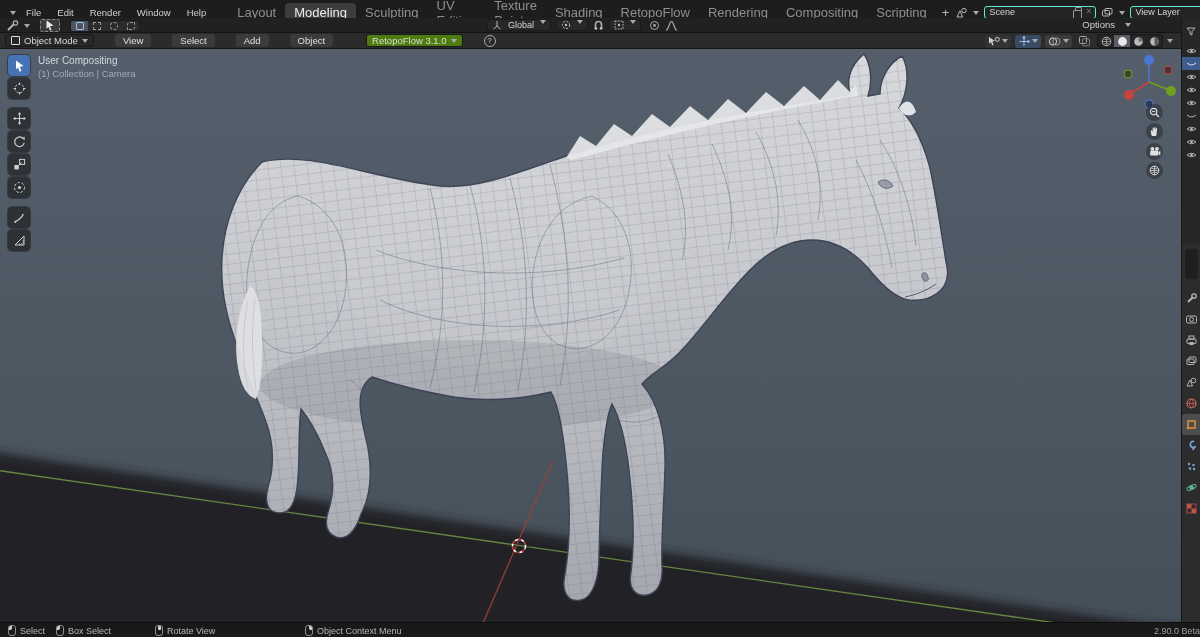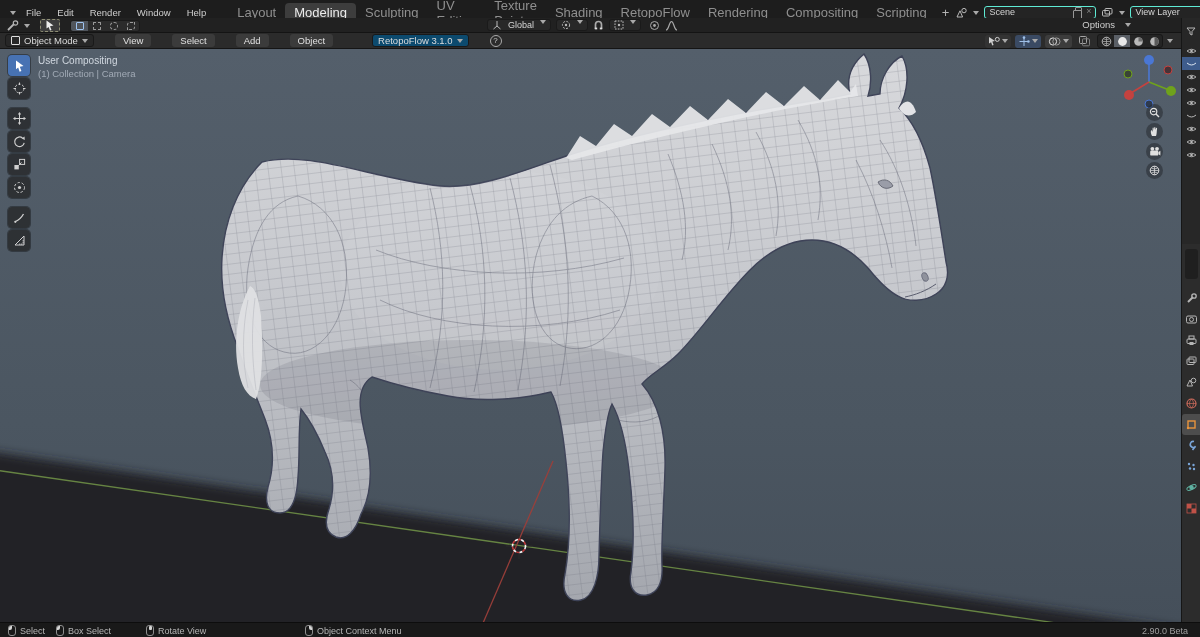--- a/index.html
+++ b/index.html
@@ -56,21 +56,21 @@
   .ptab{width:19px;height:21px;display:flex;align-items:center;justify-content:center}
   .ptab.active{background:#4d4d4d;border-radius:3px 0 0 3px}
   
   #status{position:absolute;left:0;top:622px;width:1200px;height:15px;background:#191919;border-top:1px solid #0d0d0d;font-size:9px;color:#b5b5b5}
   .sgrp{position:absolute;top:0;height:15px;display:flex;align-items:center;gap:4px}
   .mouse{width:8px;height:11px;border:1px solid #8e8e8e;border-radius:3px;position:relative;display:inline-block}
   .mouse::before{content:"";position:absolute;background:#d6d6d6;width:3px;height:4px;top:0}
   .mouse.l::before{left:0;border-radius:2px 0 2px 0}
   .mouse.m::before{left:2px;width:2.5px;border-radius:1px}
   .mouse.r::before{right:0;border-radius:0 2px 0 2px}
-  .ver{position:absolute;right:12px;top:0;height:15px;display:flex;align-items:center;color:#9f9f9f}
+  .ver{position:absolute;right:0;top:0;height:15px;display:flex;align-items:center;color:#9f9f9f}
 </style>
 </head>
 <body>
 
 <div id="topbar">
   <svg width="15" height="12" viewBox="0 0 15 12">
     <ellipse cx="9" cy="6.5" rx="5.2" ry="4.4" fill="#e87d0d"></ellipse>
     <ellipse cx="9.8" cy="5.8" rx="2.6" ry="2.2" fill="#fff"></ellipse>
     <path d="M1 9 L6 4.5 L8 7 Z" fill="#2d6ca8"></path>
   </svg>
@@ -189,21 +189,21 @@
   <div style="position:absolute;left:5px;top:1px;display:flex;align-items:center;gap:21px">
     <span class="r3chip">
       <span style="width:9px;height:9px;border:1.5px solid #dcdcdc;border-radius:1px"></span>
       <span>Object Mode</span>
       <span class="chev"></span>
     </span>
     <span class="hmenu">View</span>
     <span class="hmenu">Select</span>
     <span class="hmenu">Add</span>
     <span class="hmenu">Object</span>
-    <span class="r3chip" style="background:#0c4a6e;margin-left:18px">
+    <span class="r3chip" style="background:#4d7c0f;margin-left:12px">
       <span>RetopoFlow 3.1.0</span>
       <span class="chev"></span>
     </span>
     <span class="helpbtn">?</span>
   </div>
   <div style="position:absolute;right:8px;top:1px;display:flex;align-items:center;gap:4px">
     <span class="icochip" style="background:#333">
       <svg width="12" height="11" viewBox="0 0 12 11">
         <path d="M1 1 L7 5 L4.4 5.6 L5.6 9 L4.2 9.5 L3.1 6.2 L1 7.6 Z" fill="#cfcfcf"></path>
         <circle cx="9.3" cy="3.4" r="2" fill="none" stroke="#cfcfcf"></circle>
@@ -569,21 +569,21 @@
 
 <div id="status">
   <div class="sgrp" style="left:8px">
     <span class="mouse l"></span>
     <span>Select</span>
   </div>
   <div class="sgrp" style="left:56px">
     <span class="mouse l"></span>
     <span>Box Select</span>
   </div>
-  <div class="sgrp" style="left:146px">
+  <div class="sgrp" style="left:155px">
     <span class="mouse m"></span>
     <span>Rotate View</span>
   </div>
   <div class="sgrp" style="left:305px">
     <span class="mouse r"></span>
     <span>Object Context Menu</span>
   </div>
   <div class="ver">2.90.0 Beta</div>
 </div>
 

